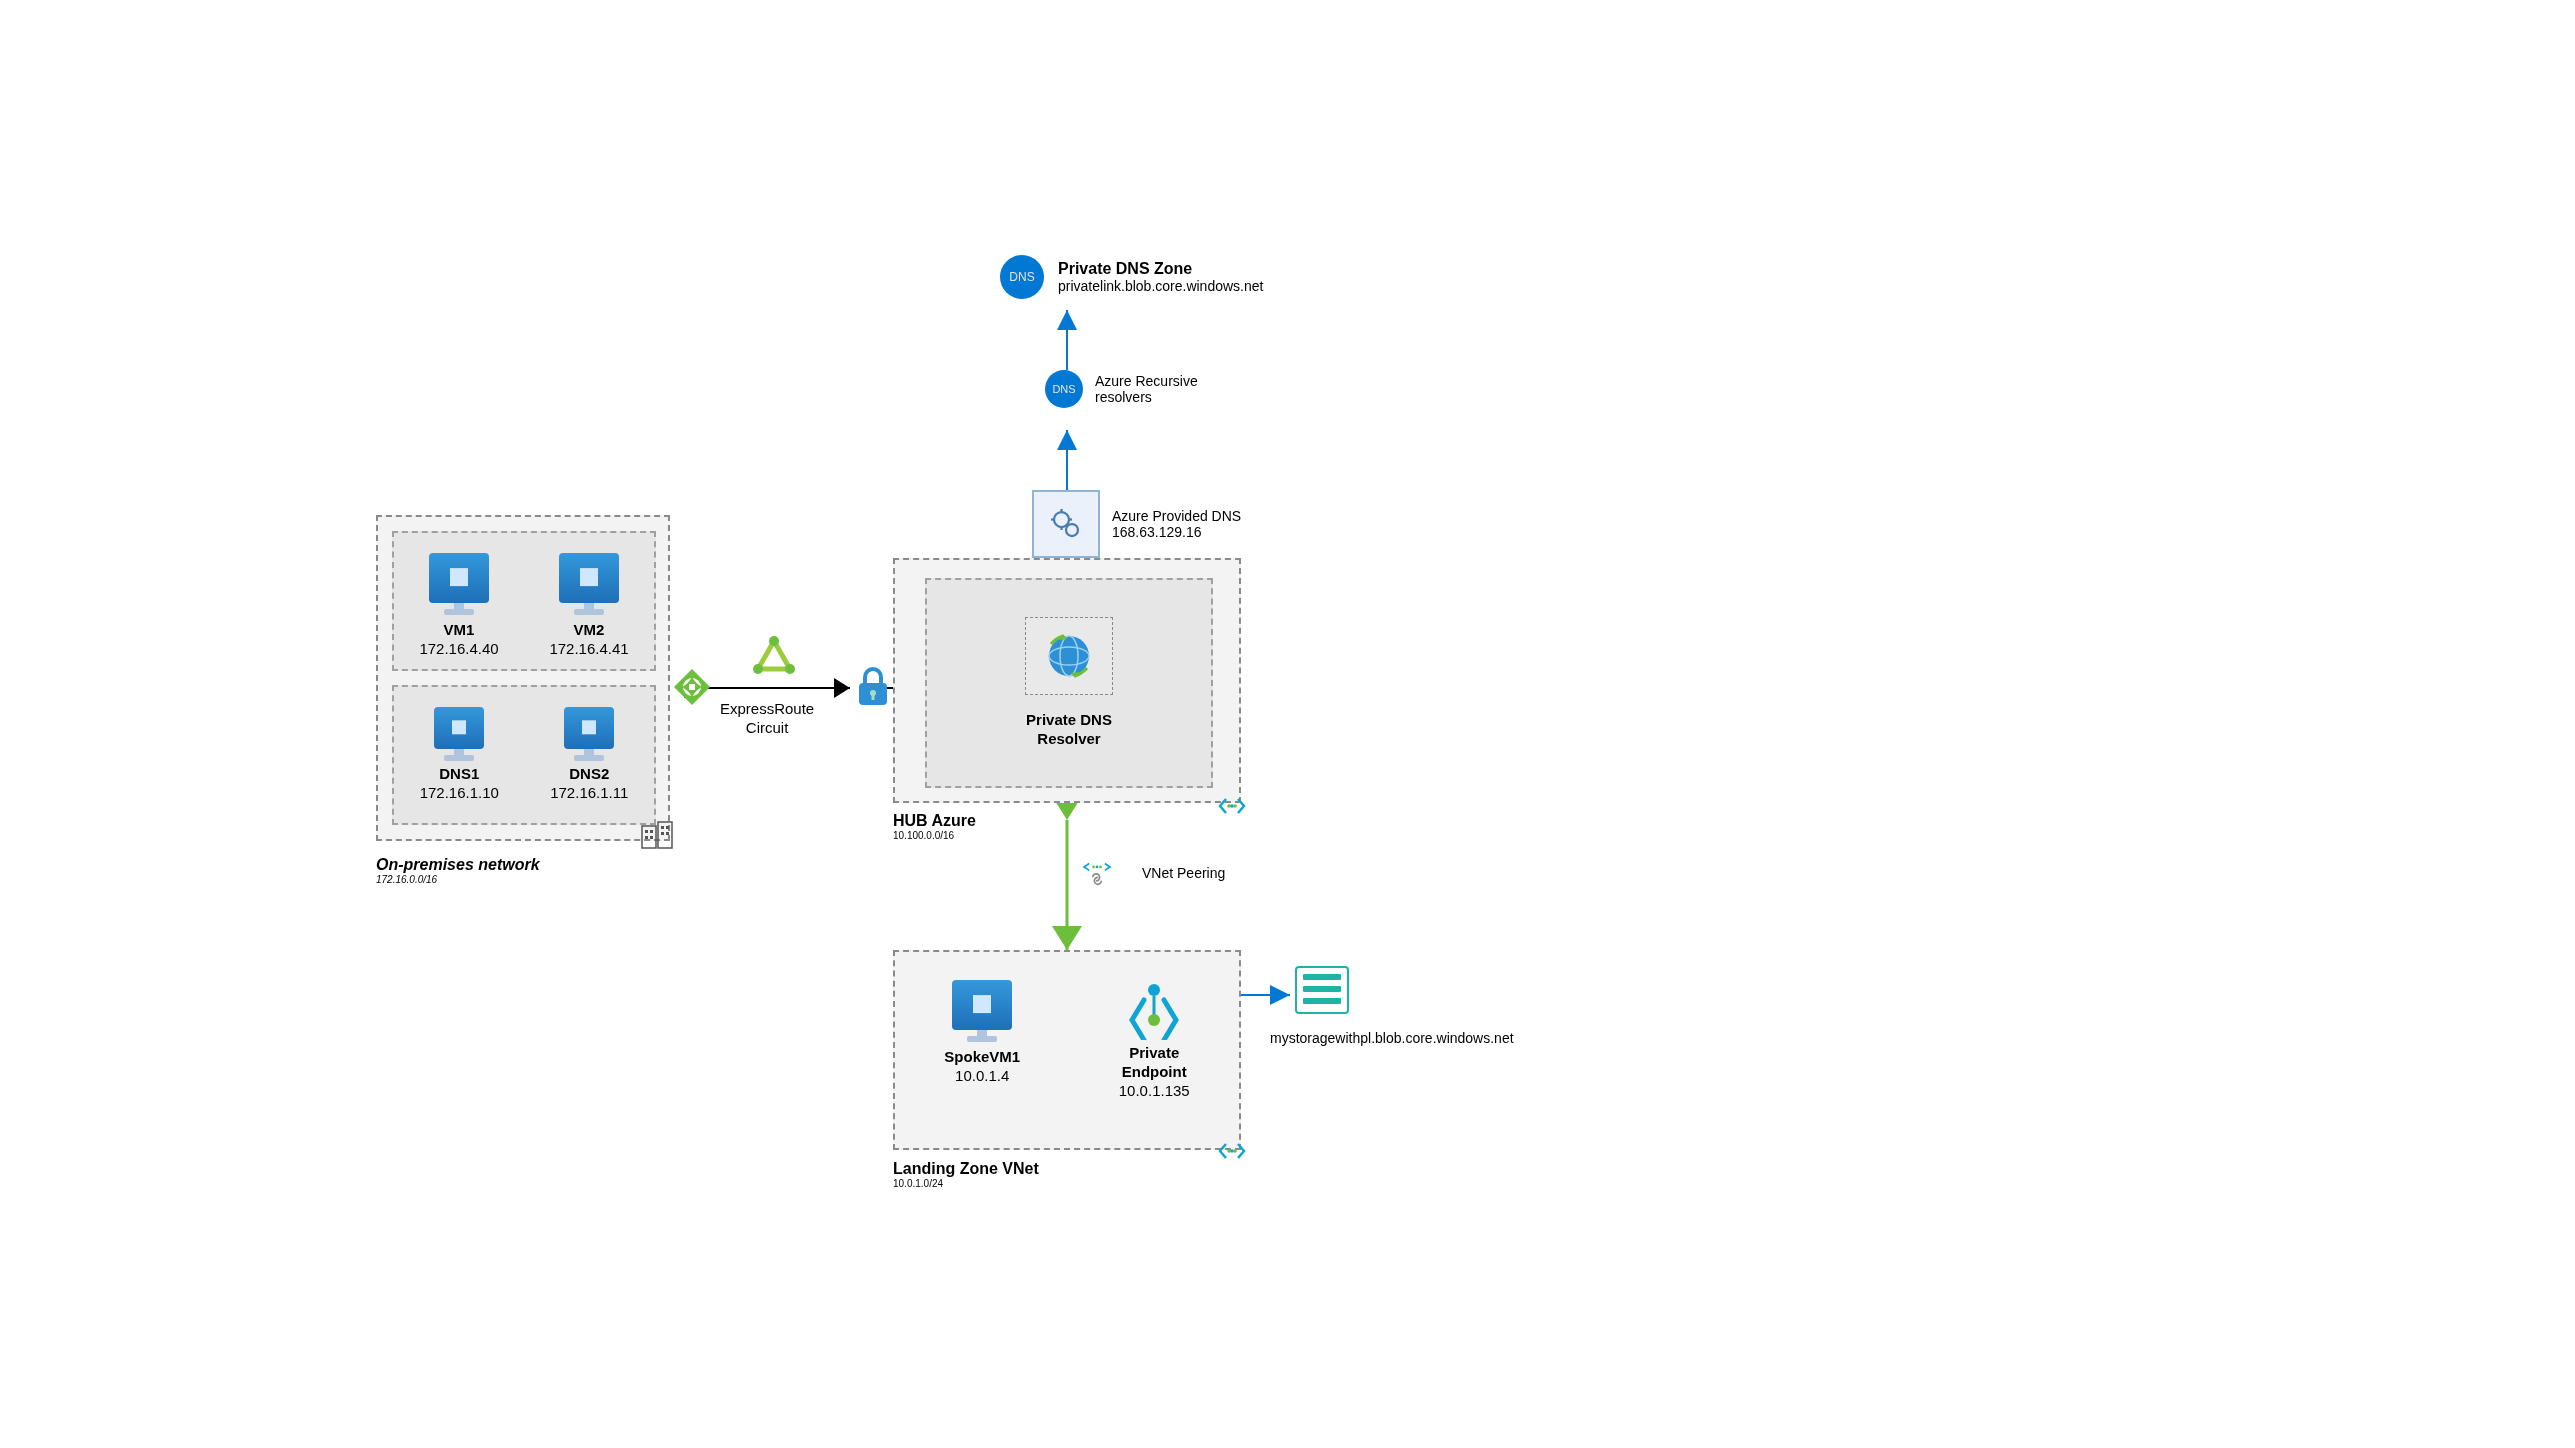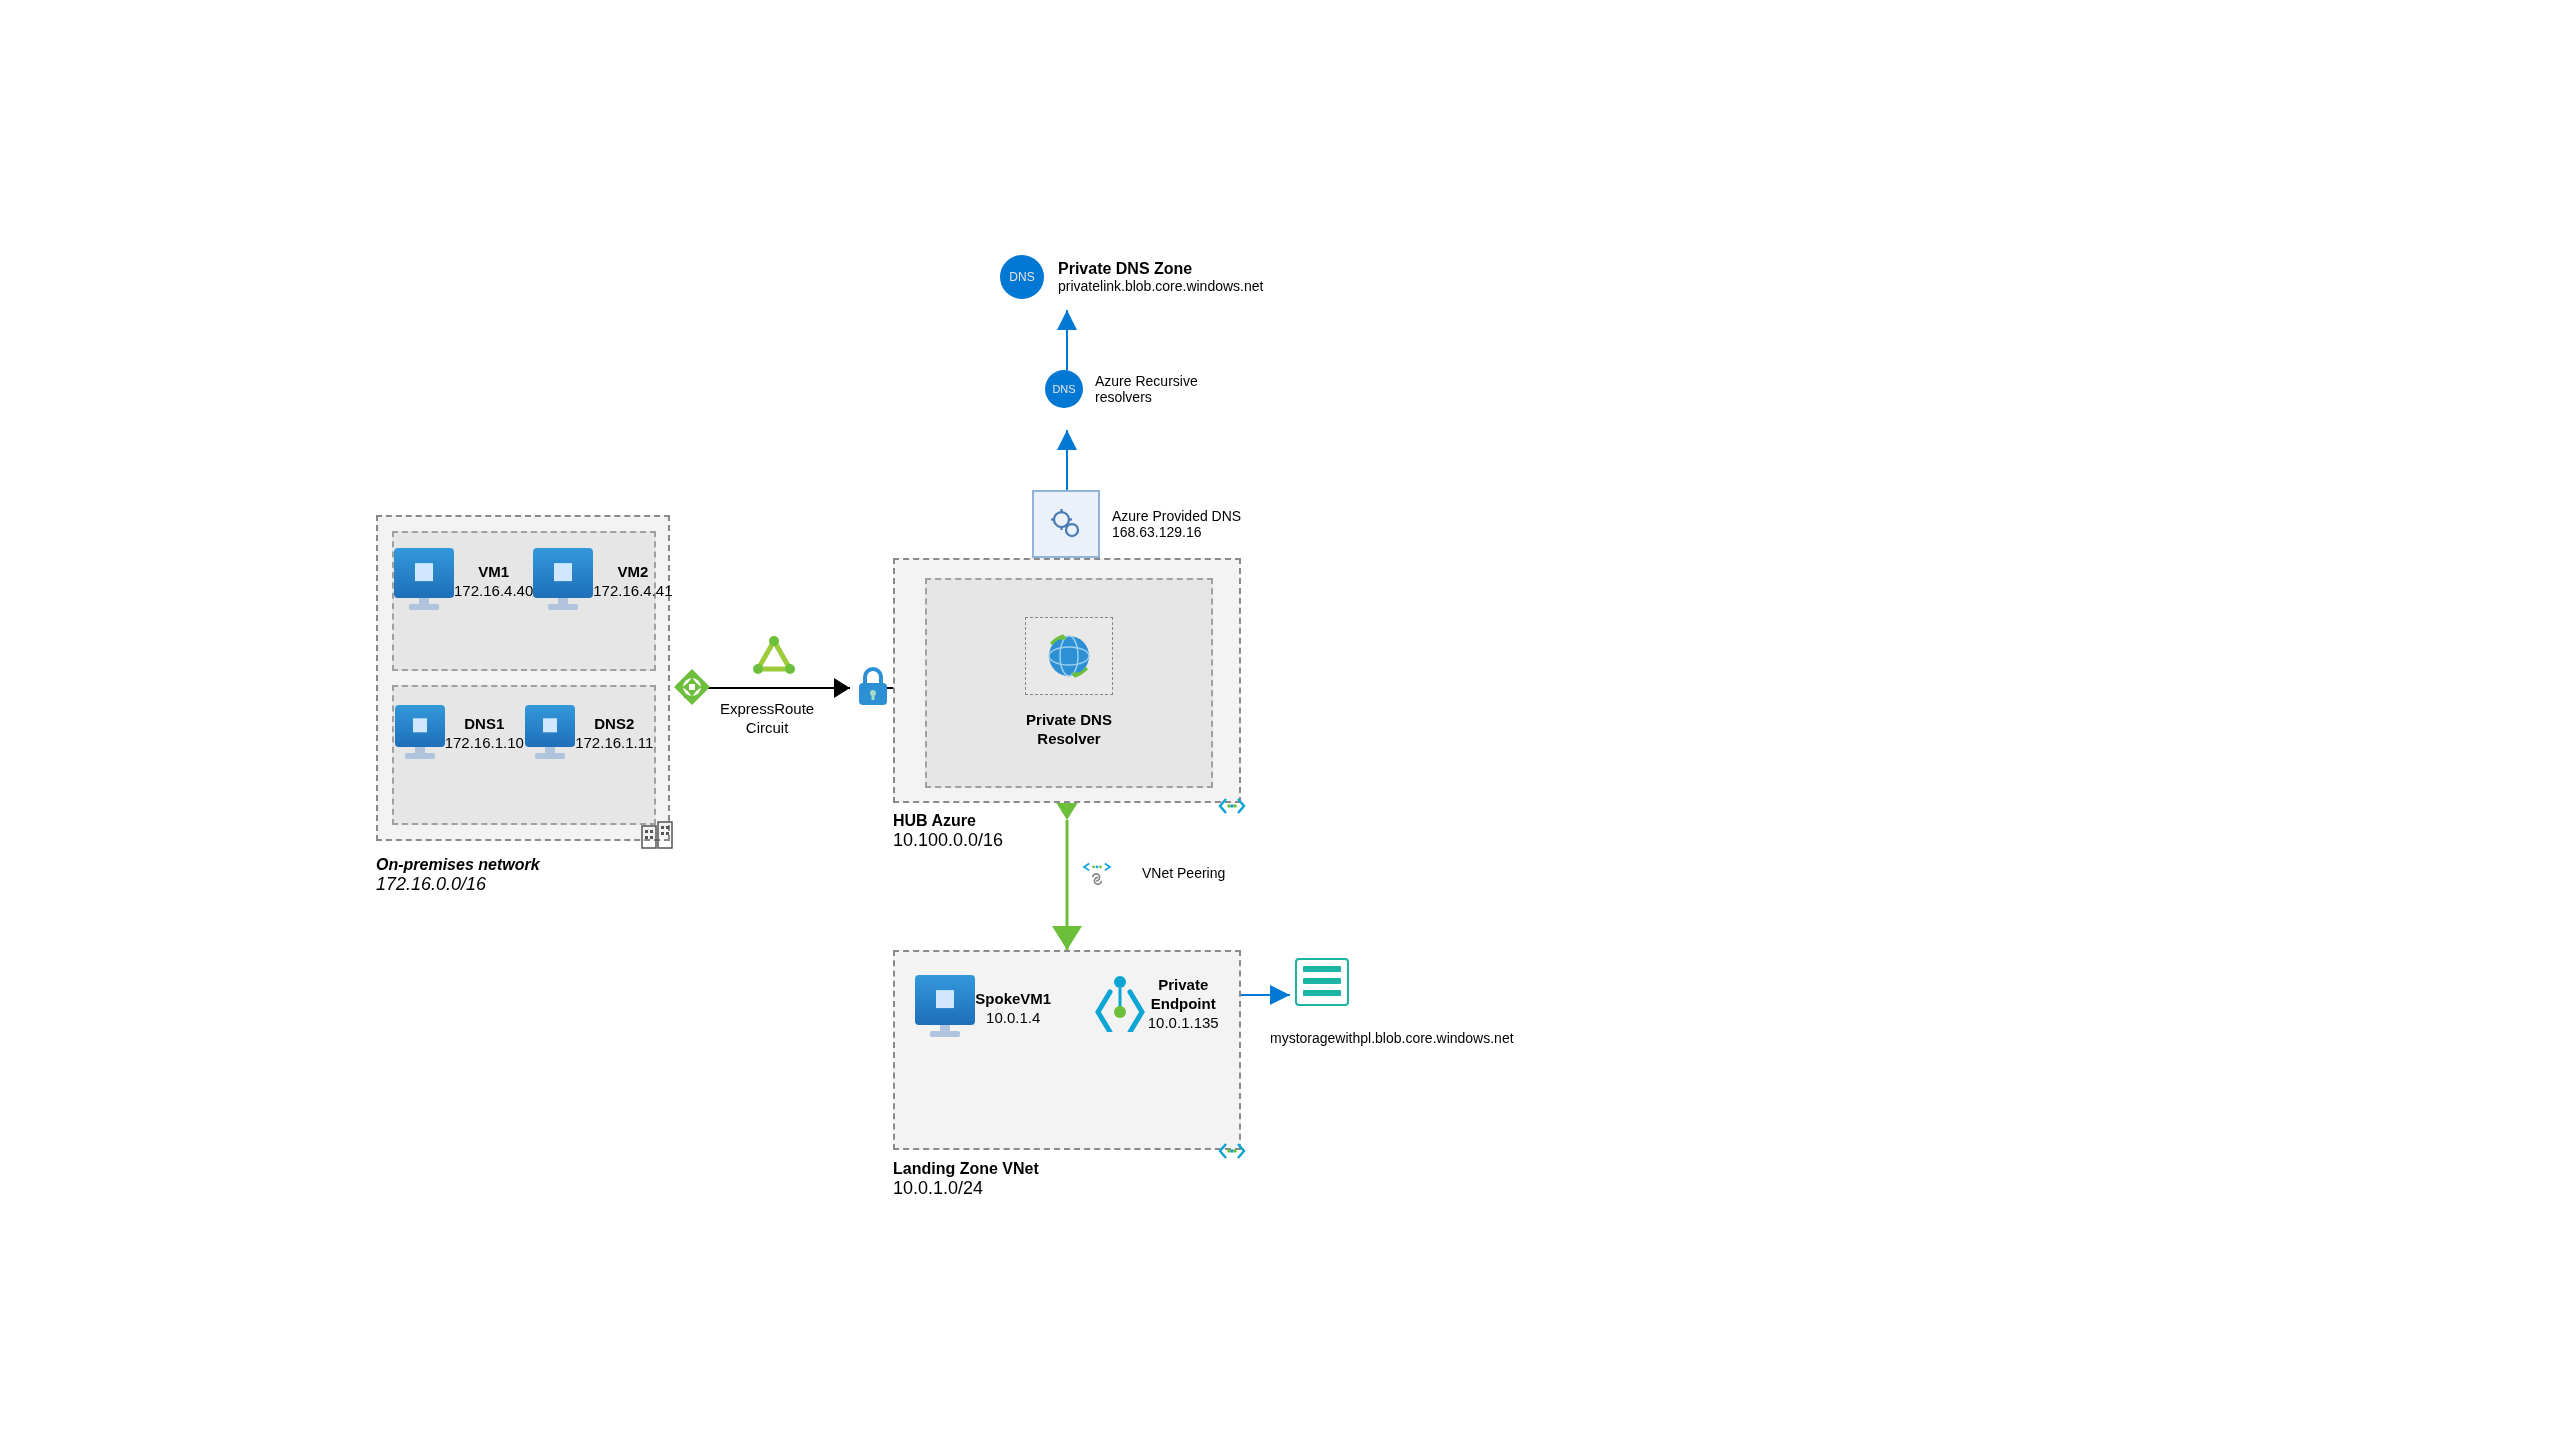--- a/index.html
+++ b/index.html
@@ -10,21 +10,21 @@
     background: #fff;
     width: 2575px;
     height: 1448px;
     position: relative;
   }
   svg { display: block; }
   .label-title { font-weight: 600; }
   .label-sub { font-weight: 400; }
   .node-label { text-align: center; font-size: 15px; line-height: 1.25; }
   .region-label { text-align: left; font-size: 16px; font-weight: 600; }
-  .region-sub { font-size: 18px; font-weight: 400; }
+  .region-sub { font-size: 10px; font-weight: 400; }
 
   .abs { position: absolute; }
 
   
   .region {
     border: 2px dashed #8a8a8a;
     background: #f3f3f3;
     box-sizing: border-box;
   }
   .inner-region {
@@ -78,21 +78,21 @@
   }
   .storage .bar { position:absolute; left:6px; right:6px; height:6px; background:#1db4a4; border-radius:1px; }
 
   .peering-icon {
     width: 34px; height: 26px; display:flex; flex-direction:column; align-items:center; justify-content:center;
   }
 
   
   .vnet-icon { width: 28px; height: 22px; }
 
-  .flex-col { display:flex; flex-direction:row; align-items:center; }
+  .flex-col { display:flex; flex-direction:column; align-items:center;margin-top:8px; }
 
 </style>
 </head>
 <body>
 
 <svg class="abs" width="2575" height="1448" style="left:0;top:0;pointer-events:none">
   <defs>
     <marker id="arr-blue" markerWidth="12" markerHeight="12" refX="10" refY="5" orient="auto">
       <path d="M0,0 L10,5 L0,10 z" fill="#0078d4"></path>
     </marker>

